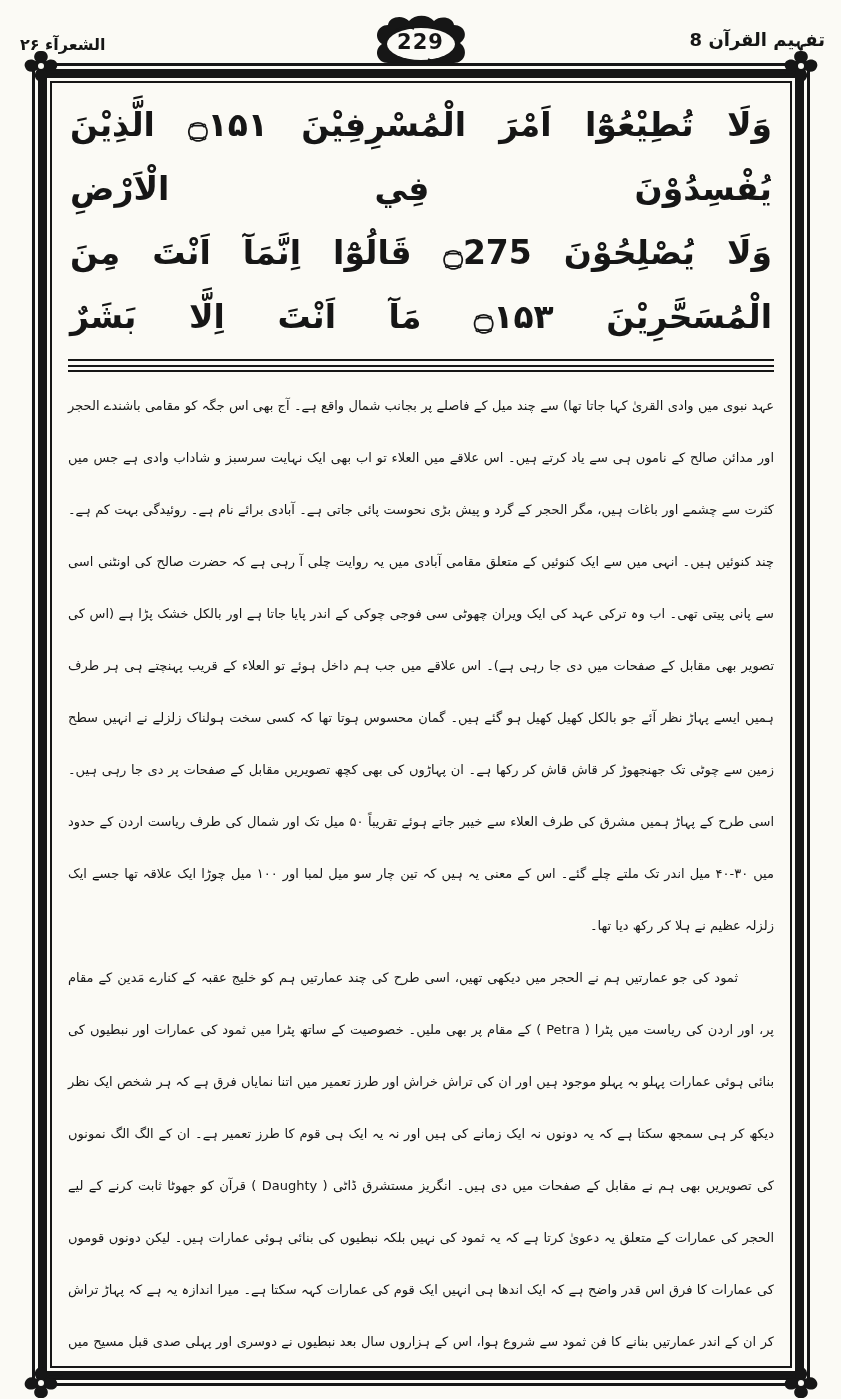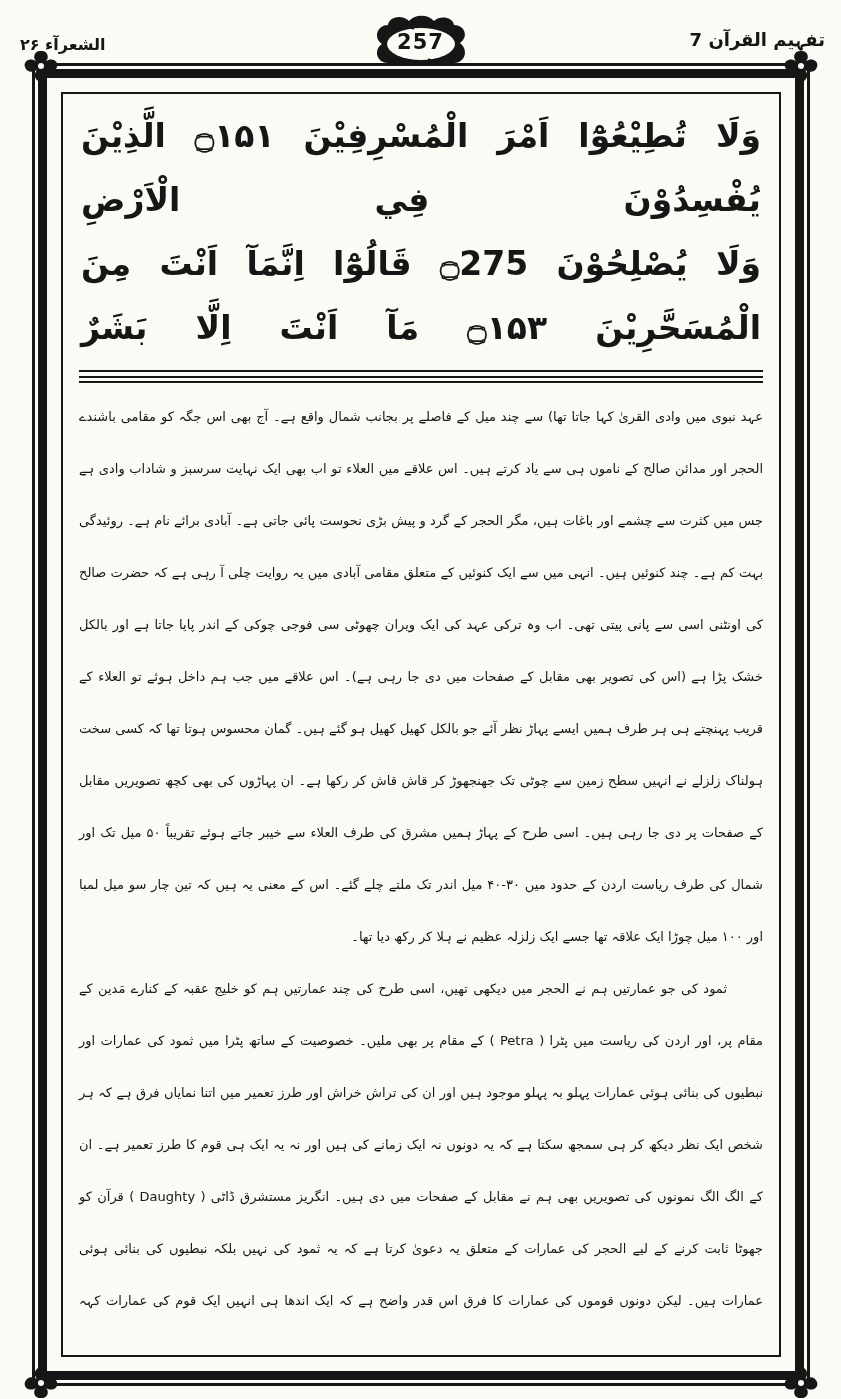--- a/index.html
+++ b/index.html
@@ -32,21 +32,21 @@
     position: absolute; left: 0; right: 0; top: 17px;
     text-align: center; font-size: 21px; font-weight: bold; color: #161616;
     direction: rtl; letter-spacing: 1px;
   }
 
   
   .frame {
     position: absolute; left: 32px; top: 63px; width: 778px; height: 1323px;
     border: 3px solid #161616; padding: 3px; background: #fbfaf5;
   }
-  .frame-band { height: 100%; border: 9px solid #161616; padding: 14px; }
+  .frame-band { height: 100%; border: 9px solid #161616; padding: 3px; }
   .frame-inner {
     height: 100%; border: 2px solid #161616;
     padding: 4px 14px 8px 14px;
     display: flex; flex-direction: column; overflow: hidden;
   }
   .corner { position: absolute; width: 48px; height: 48px; z-index: 5; }
   .corner svg { display: block; }
   .corner.tl { left: -18px; top: -18px; }
   .corner.tr { right: -18px; top: -18px; transform: scaleX(-1); }
   .corner.bl { left: -18px; bottom: -18px; transform: scaleY(-1); }
@@ -91,24 +91,24 @@
 
   <header class="page-header">
     <div class="hdr-left">الشعرآء ۲۶</div>
 
     <div class="hdr-center">
       <svg width="106" height="62" viewBox="0 0 106 62" aria-hidden="true">
         <path fill="#161616" d="M14 31 C5 25 9 12 20 12 C21 4 34 1 41 8 C47 1 60 1 66 8 C72 2 85 4 86 12 C97 12 101 24 92 30 C101 37 97 50 86 50 C84 58 72 60 66 54 C59 61 47 61 41 54 C34 60 21 58 20 50 C9 50 5 37 14 31 Z"></path>
         <ellipse cx="53" cy="31" rx="34" ry="16" fill="#fbfaf5"></ellipse>
         <path fill="none" stroke="#161616" stroke-width="1.5" d="M24 20 C30 14 40 13 46 16 M82 42 C76 48 66 49 60 46"></path>
       </svg>
-      <span class="page-num">257</span>
+      <span class="page-num">229</span>
     </div>
 
-    <div class="hdr-right">تفہیم القرآن 7</div>
+    <div class="hdr-right">تفہیم القرآن 8</div>
   </header>
 
   <div class="frame">
 
     <div class="corner tl">
       <svg width="48" height="48" viewBox="0 0 48 48" aria-hidden="true">
         <path fill="#161616" d="M24 3 C30 2 33 9 29 13 C35 9 42 13 40 19 C38 25 31 25 27 21 C32 25 31 33 24 34 C17 33 16 25 21 21 C17 25 10 25 8 19 C6 13 13 9 19 13 C15 9 18 2 24 3 Z"></path>
         <circle cx="24" cy="18" r="4" fill="#fbfaf5" stroke="#161616" stroke-width="2"></circle>
         <path fill="#161616" d="M22 32 L26 32 L25 46 L23 46 Z M32 22 L32 26 L46 25 L46 23 Z"></path>
       </svg>

